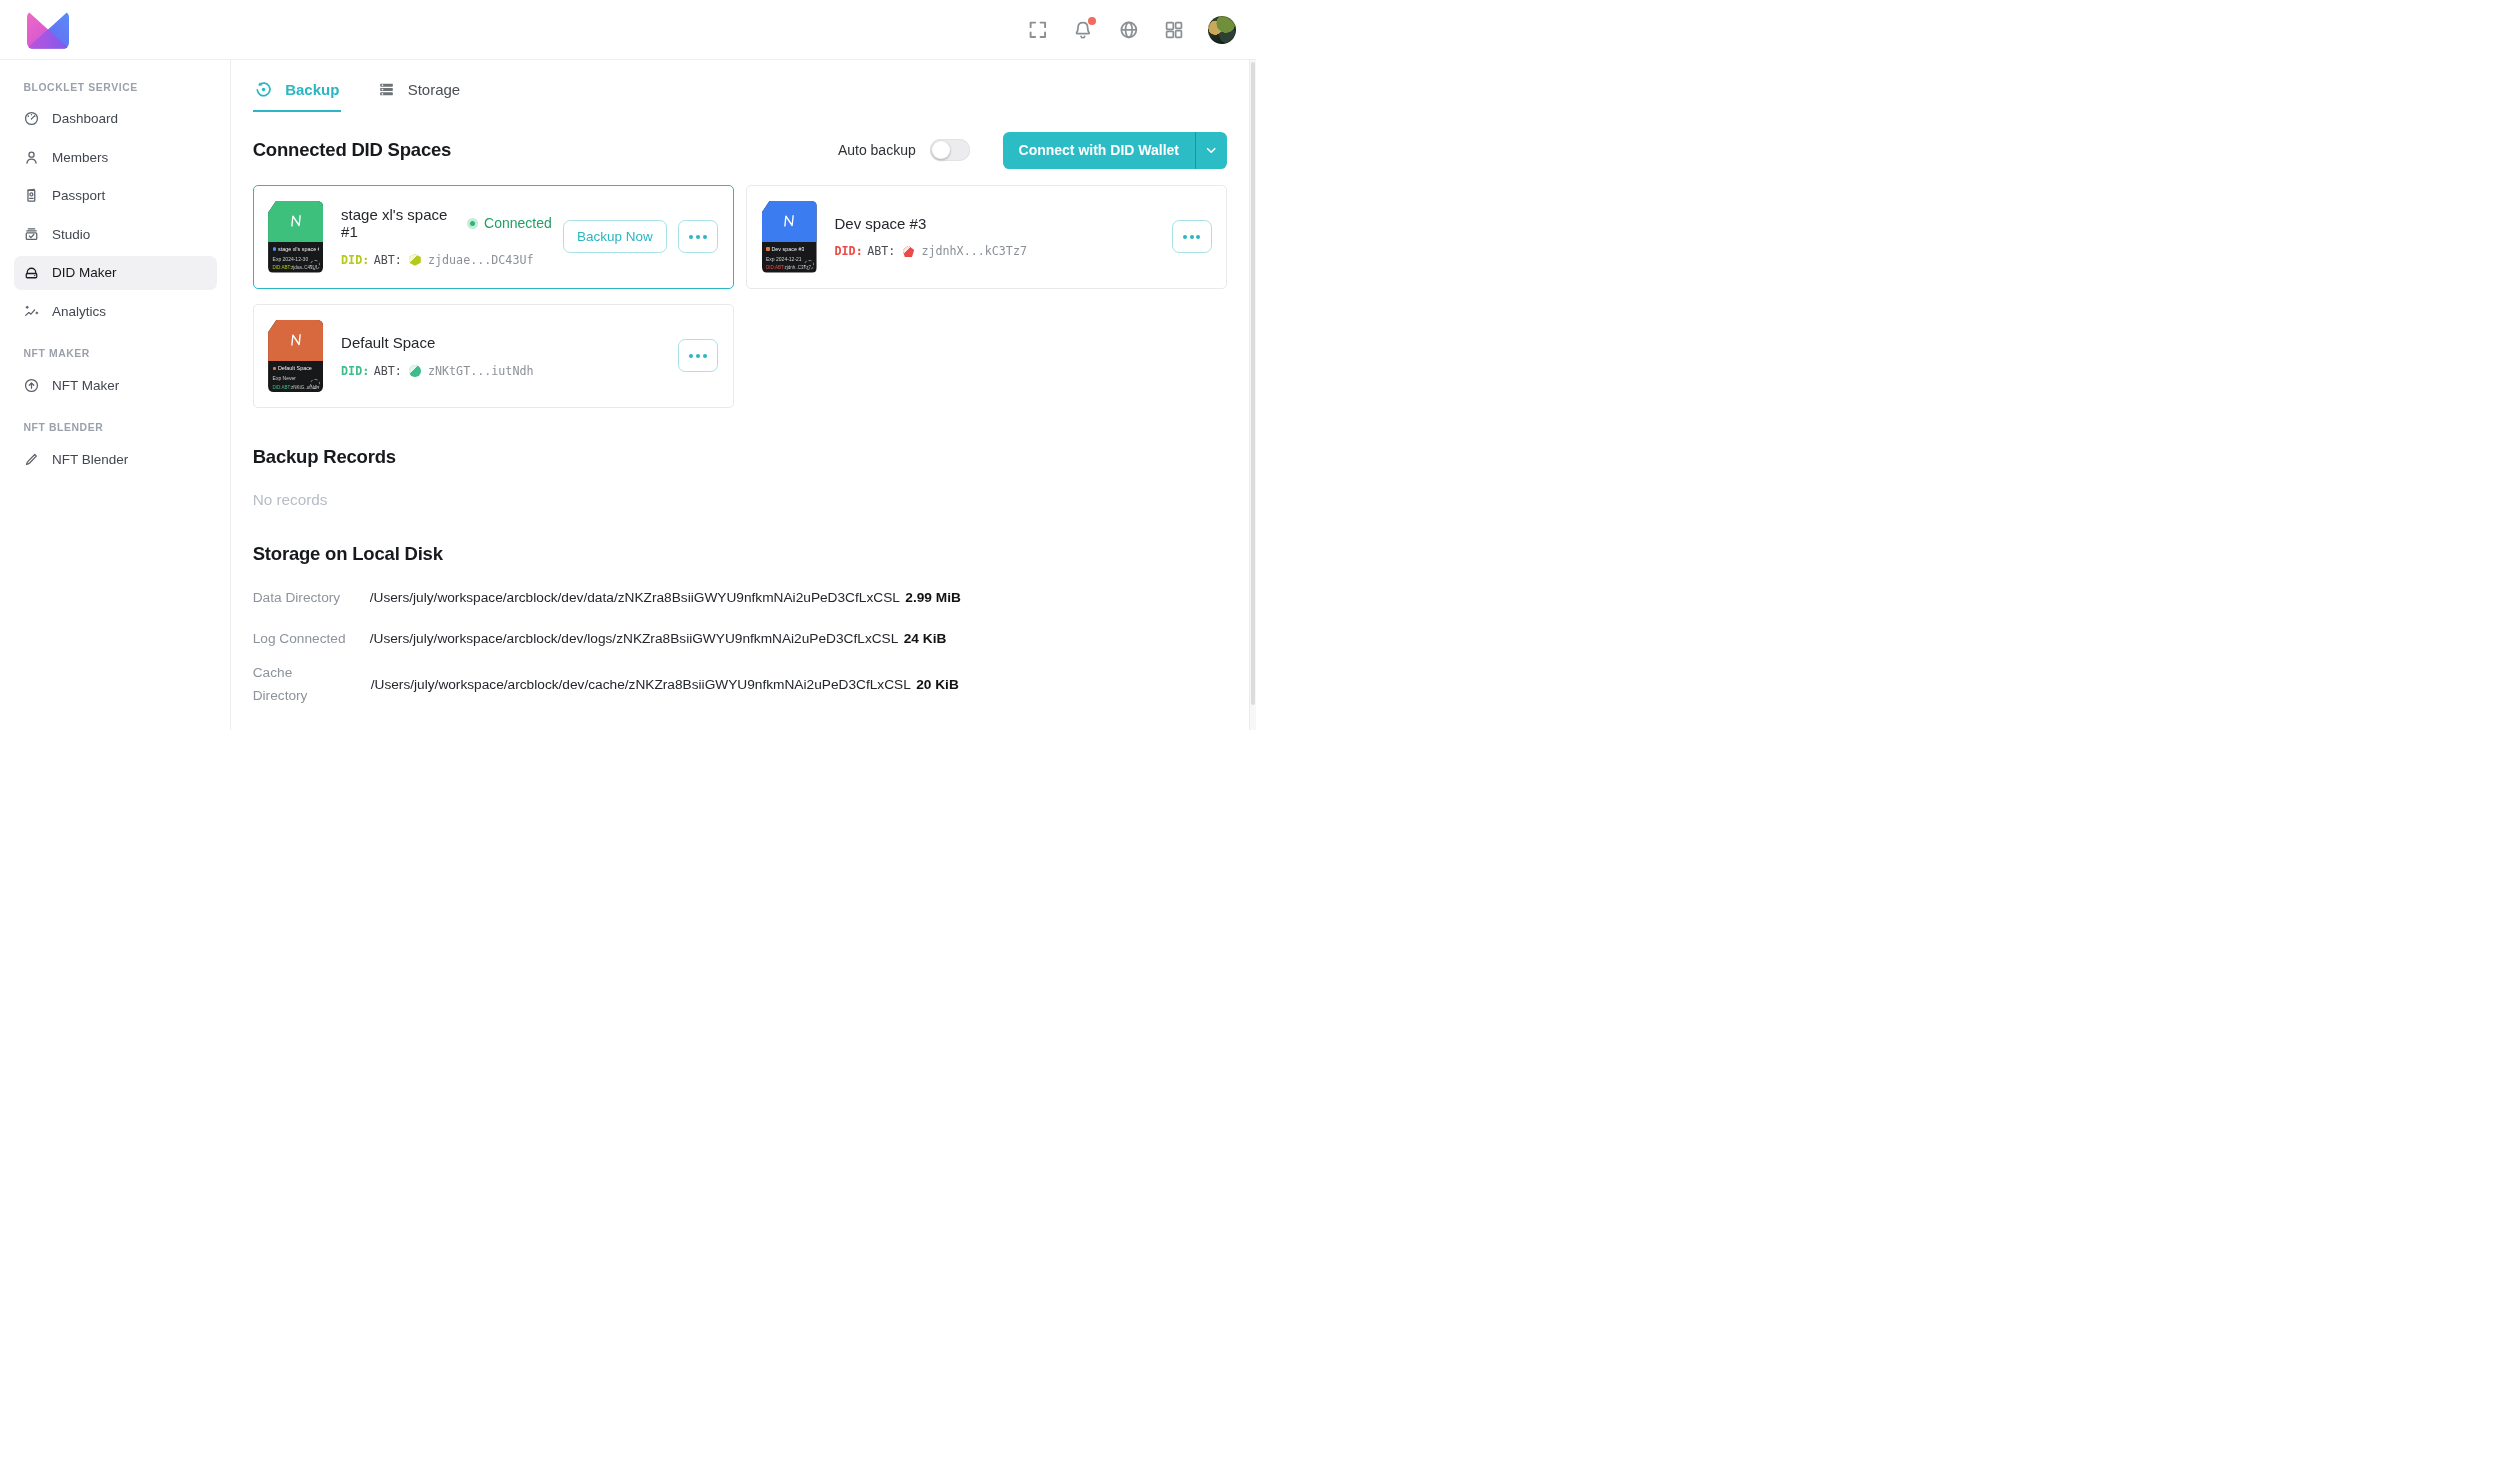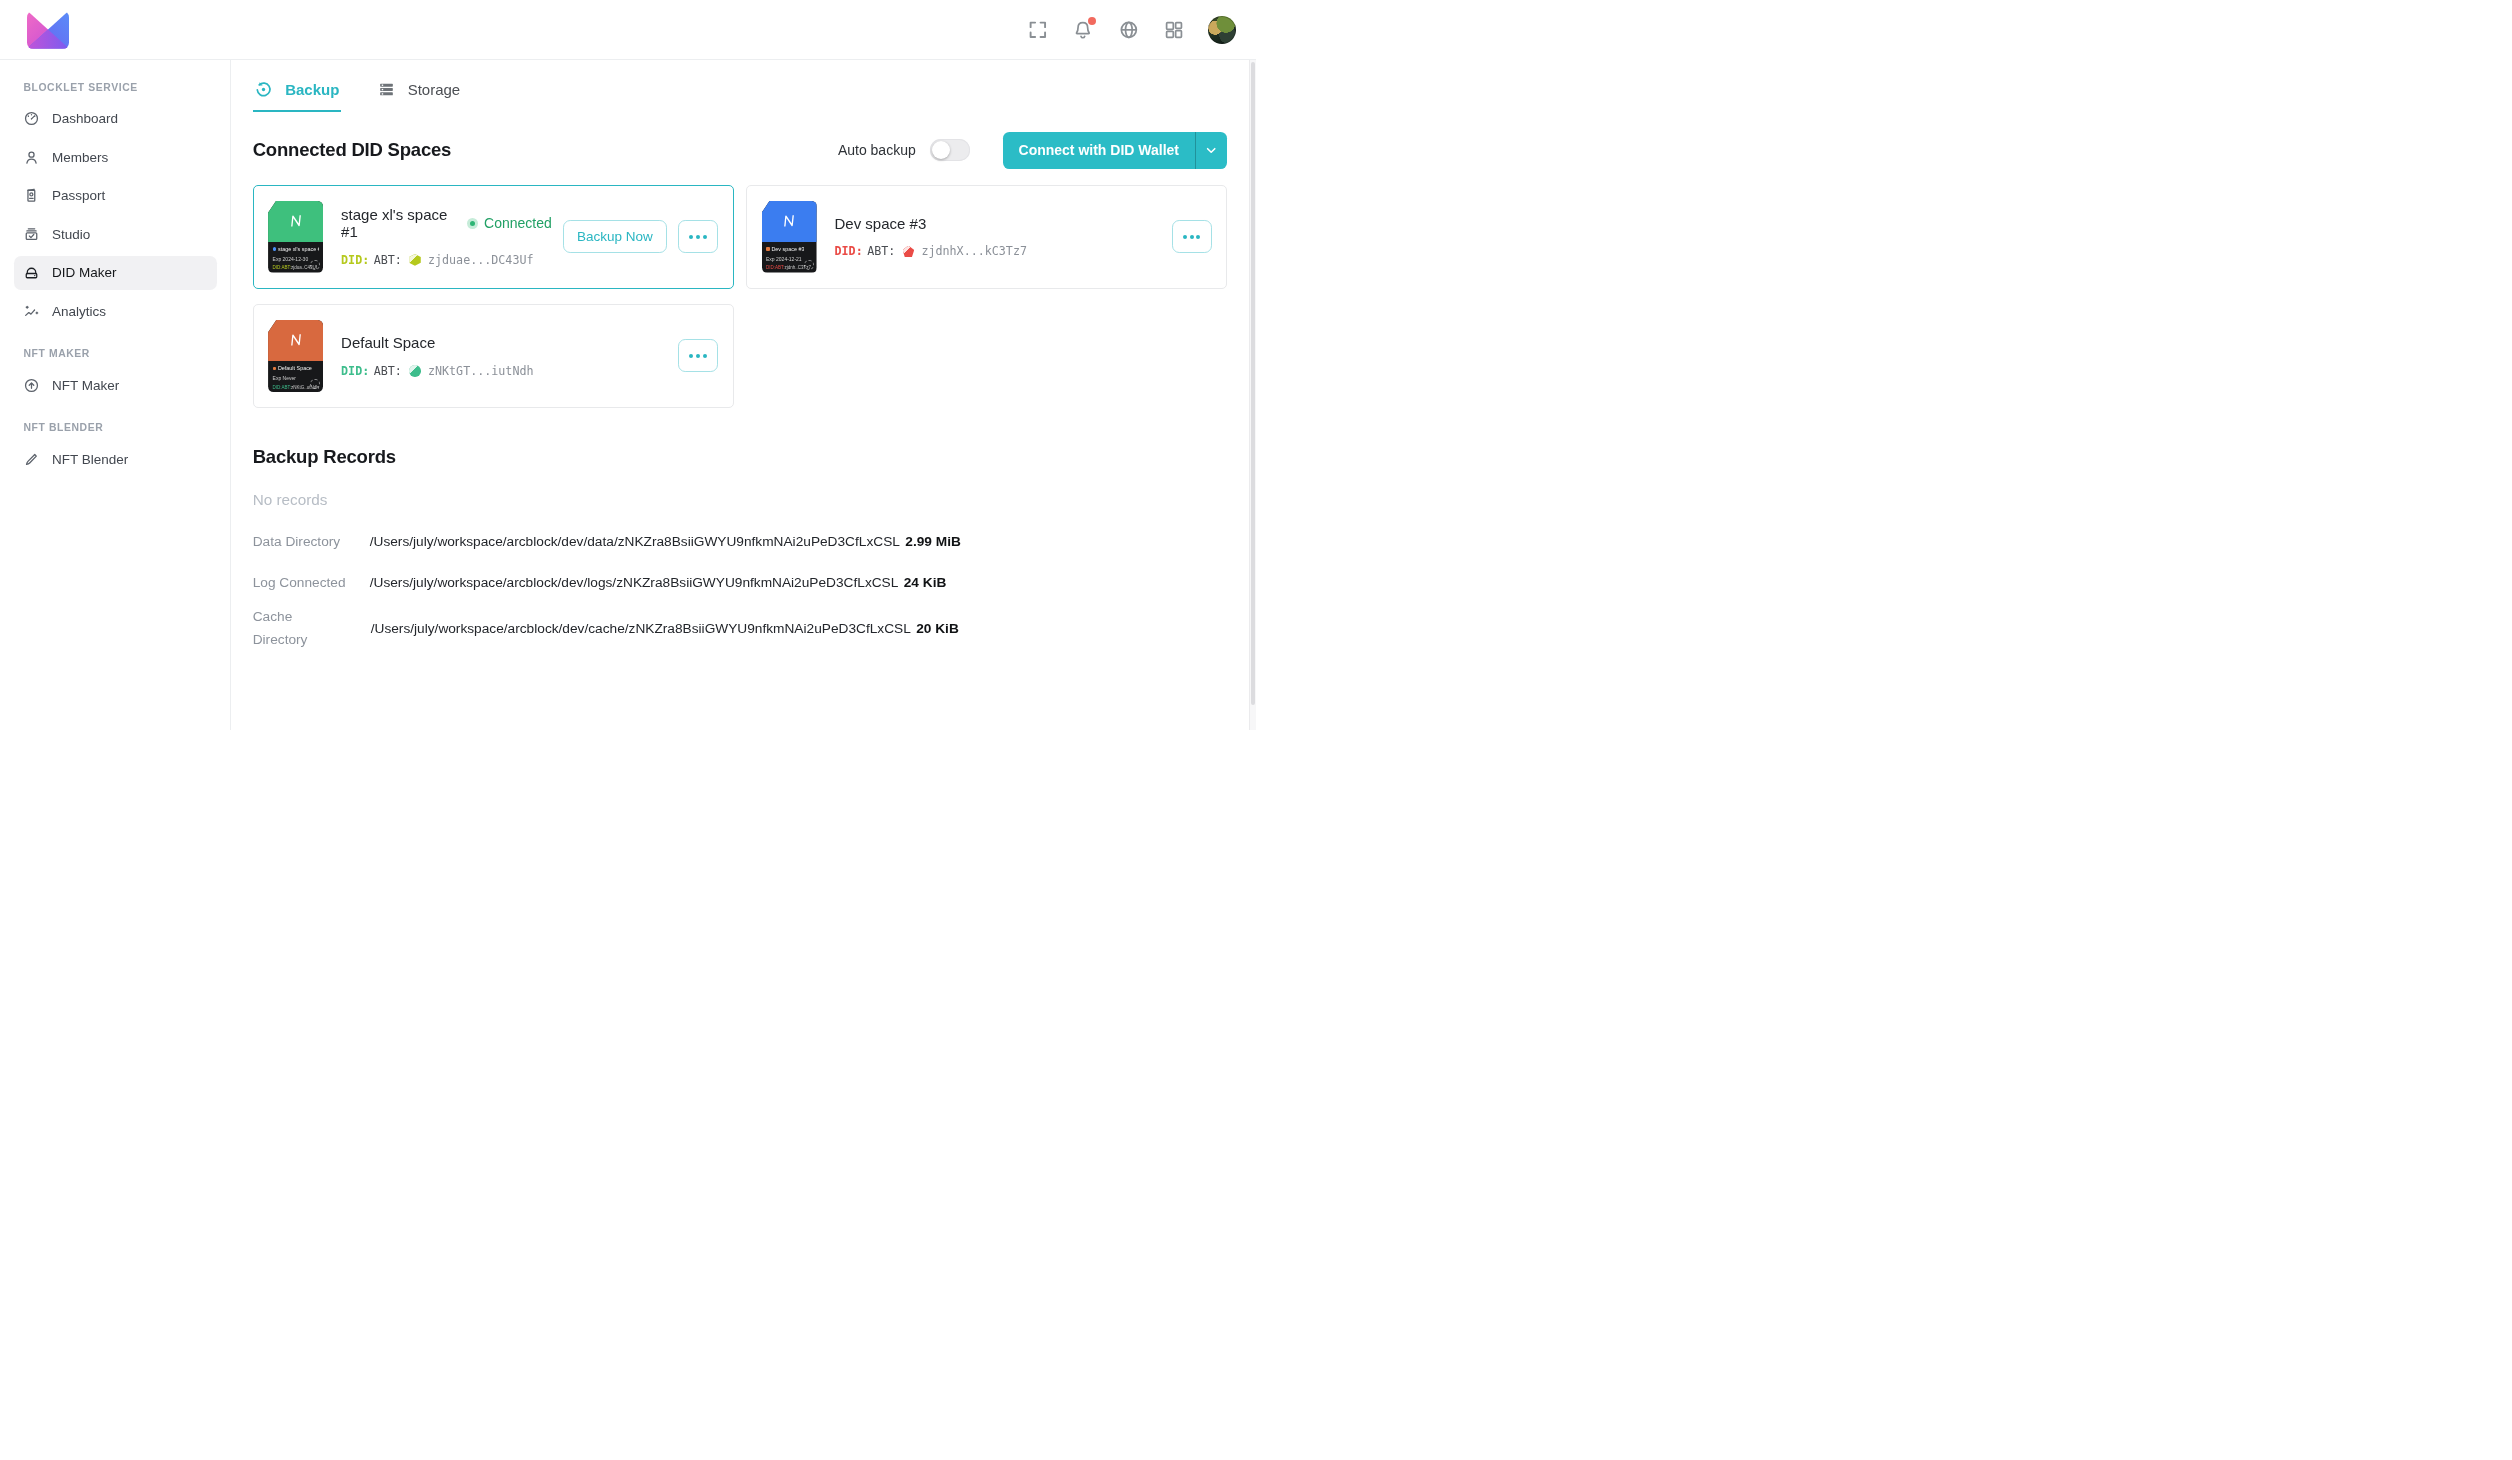--- a/index.html
+++ b/index.html
@@ -410,20 +410,21 @@
               </div>
           </div>
         </div>
 
         <div></div>
       </div>
 
       <h2 class="records-title">Backup Records</h2>
       <div class="no-records">No records</div>
 
+      <h2 class="storage-title">Storage on Local Disk</h2>
       <div class="storage-rows">
         <div class="storage-row">
           <div class="storage-label">Data Directory</div>
           <div class="storage-val"><span>/Users/july/workspace/arcblock/dev/data/zNKZra8BsiiGWYU9nfkmNAi2uPeD3CfLxCSL</span><span class="storage-size">2.99 MiB</span></div>
         </div>
         <div class="storage-row">
           <div class="storage-label">Log Connected</div>
           <div class="storage-val"><span>/Users/july/workspace/arcblock/dev/logs/zNKZra8BsiiGWYU9nfkmNAi2uPeD3CfLxCSL</span><span class="storage-size">24 KiB</span></div>
         </div>
         <div class="storage-row row-cache">

